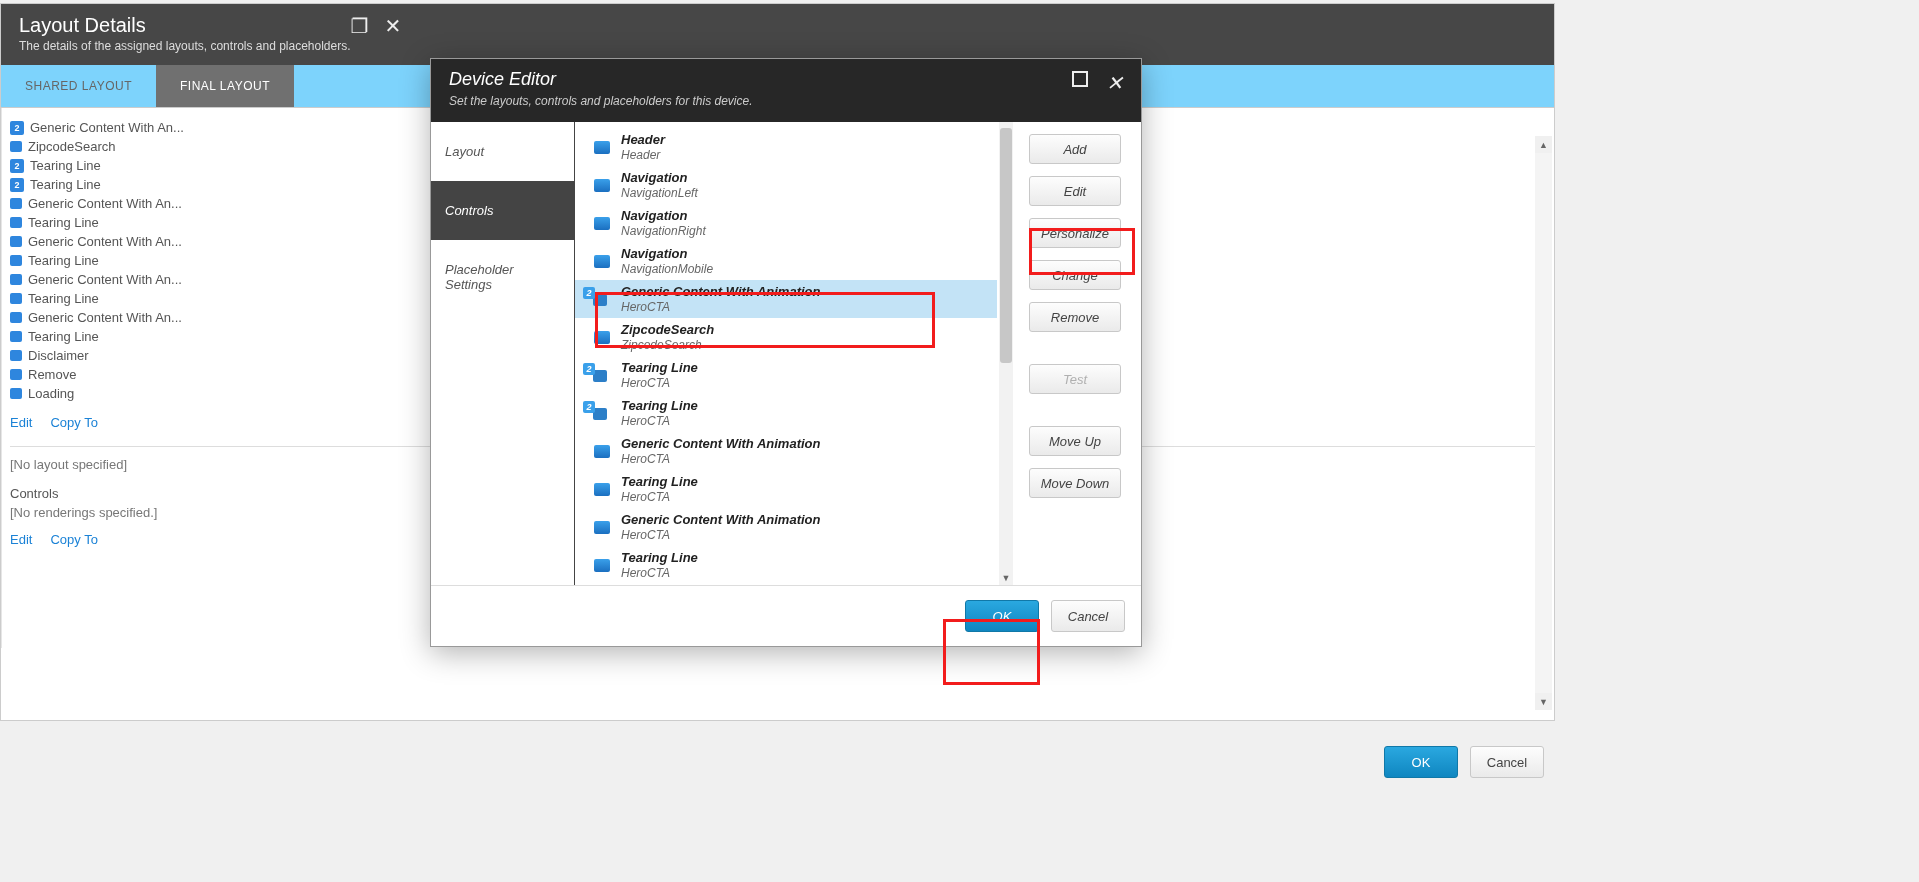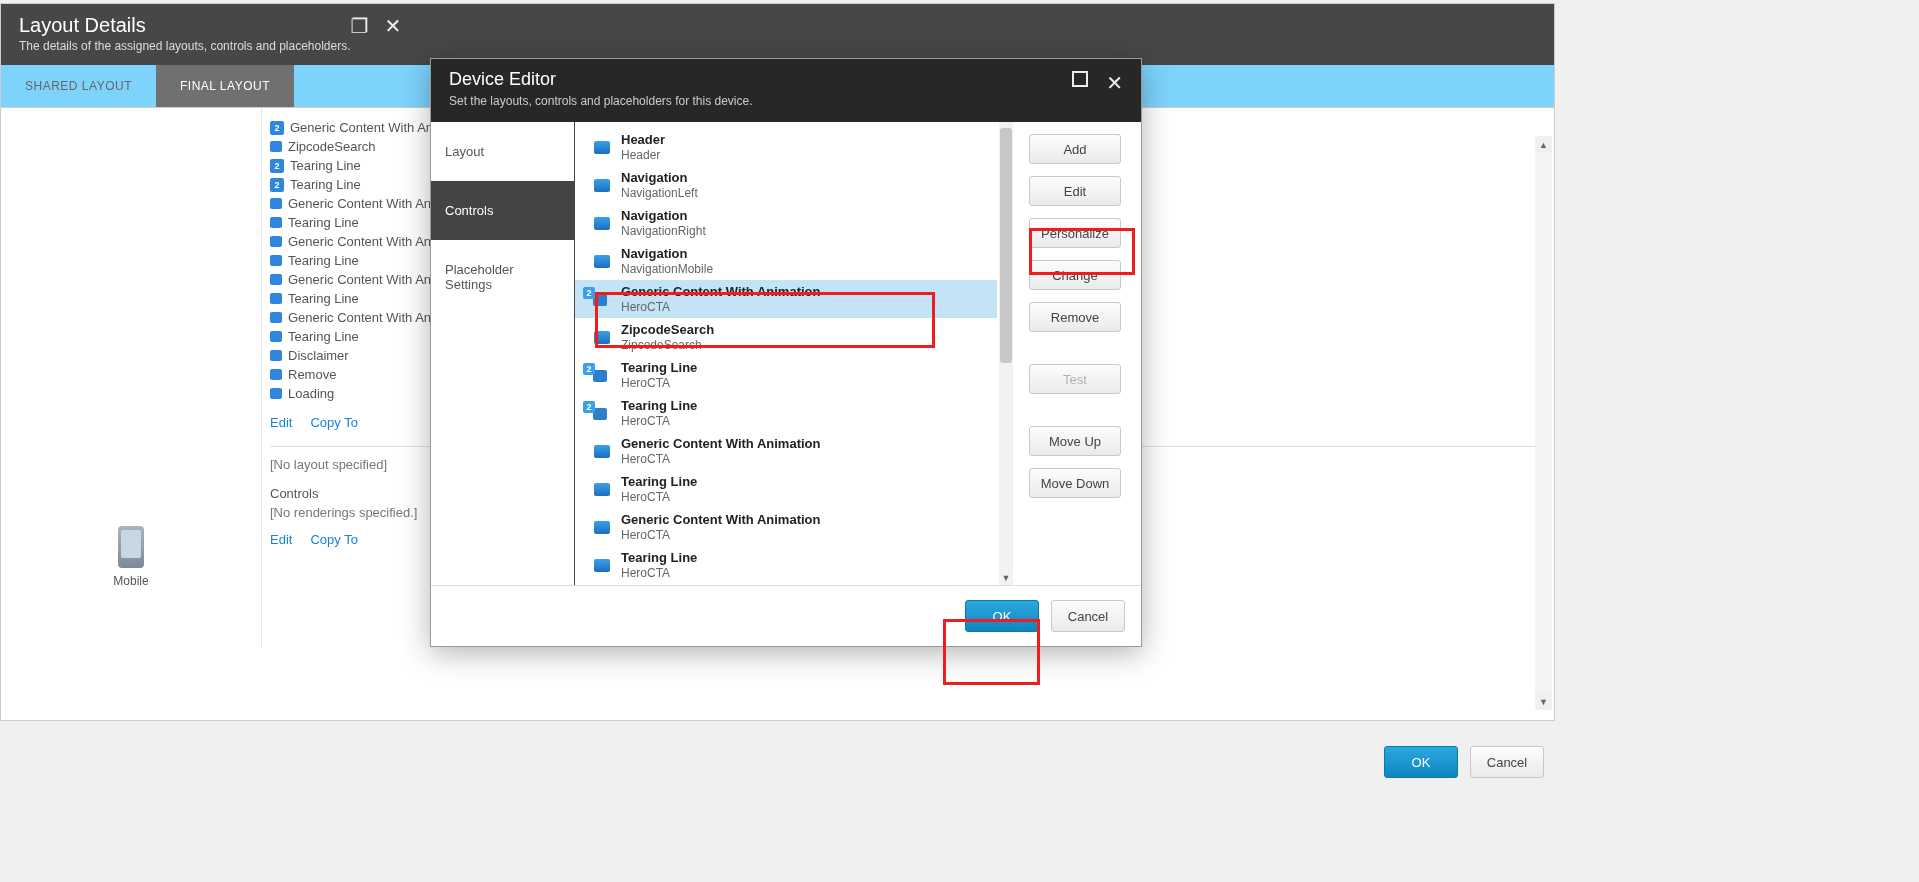--- a/index.html
+++ b/index.html
@@ -39,21 +39,21 @@
   .ld-scroll-btn.bot { position:absolute; bottom:0; }
 
   
   .ld-footer { position:absolute; right: 10px; bottom: -58px; display:flex; gap:12px; }
   .btn { min-width: 74px; height: 32px; border-radius: 3px; font-size: 13px; display:flex; align-items:center; justify-content:center; cursor:pointer; user-select:none;text-align:center; }
   .btn.secondary { background: linear-gradient(#fdfdfd,#eaeaea); border:1px solid #c8c8c8; color:#444; }
   .btn.primary { background: linear-gradient(#2aa8e0,#0f86c0); border:1px solid #1078a8; color:#fff; }
   .btn.disabled { color:#b0b0b0; }
 
   
-  .de-modal { position: absolute; left: 430px; top: 58px; width: 712px; background: #fff; border: 1px solid #999; box-shadow: 0 6px 28px rgba(0,0,0,.3); }
+  .de-modal { position: absolute; left: 430px; top: 58px; width: 712px; background: #fff; border: 1px solid #999; box-shadow: 0 6px 28px rgba(0,0,0,.3); font-style: italic; }
   .de-header { background: #272727; color:#fff; padding: 10px 18px 14px 18px; display:flex; justify-content:space-between; align-items:flex-start; }
   .de-title { font-size: 18px; font-weight: 400; }
   .de-subtitle { font-size: 12px; color:#ccc; margin-top: 4px; }
   .de-hdr-icons { display:flex; gap:18px; font-size:20px; color:#eee; margin-top:2px; }
   .de-hdr-icons .sq-icon { width:16px; height:16px; border:2px solid #eee; display:inline-block; }
   .de-hdr-icons span { cursor:pointer; }
 
   .de-body { display:flex; height: 463px; background:#fff; }
   .de-sidebar { width: 144px; border-right:1px solid #444; }
   .de-nav-item { padding: 22px 14px; font-size: 13px; color:#555; cursor:pointer; }
@@ -103,24 +103,20 @@
       <span>✕</span>
     </div>
   </div>
 
   <div class="ld-tabs">
     <div class="ld-tab">SHARED LAYOUT</div>
     <div class="ld-tab active">FINAL LAYOUT</div>
   </div>
 
   <div class="ld-body">
-    <div class="ld-device-col">
-      <div class="device-icon"></div>
-      <div class="device-label">Mobile</div>
-    </div>
 
     <div class="ld-right-col">
       <div class="ld-list" id="ld-list">
           <div class="ld-item">
             <span class="sq-badge">2</span>
             <span>Generic Content With An...</span>
           </div>
           <div class="ld-item">
             <span class="sq"></span>
             <span>ZipcodeSearch</span>

